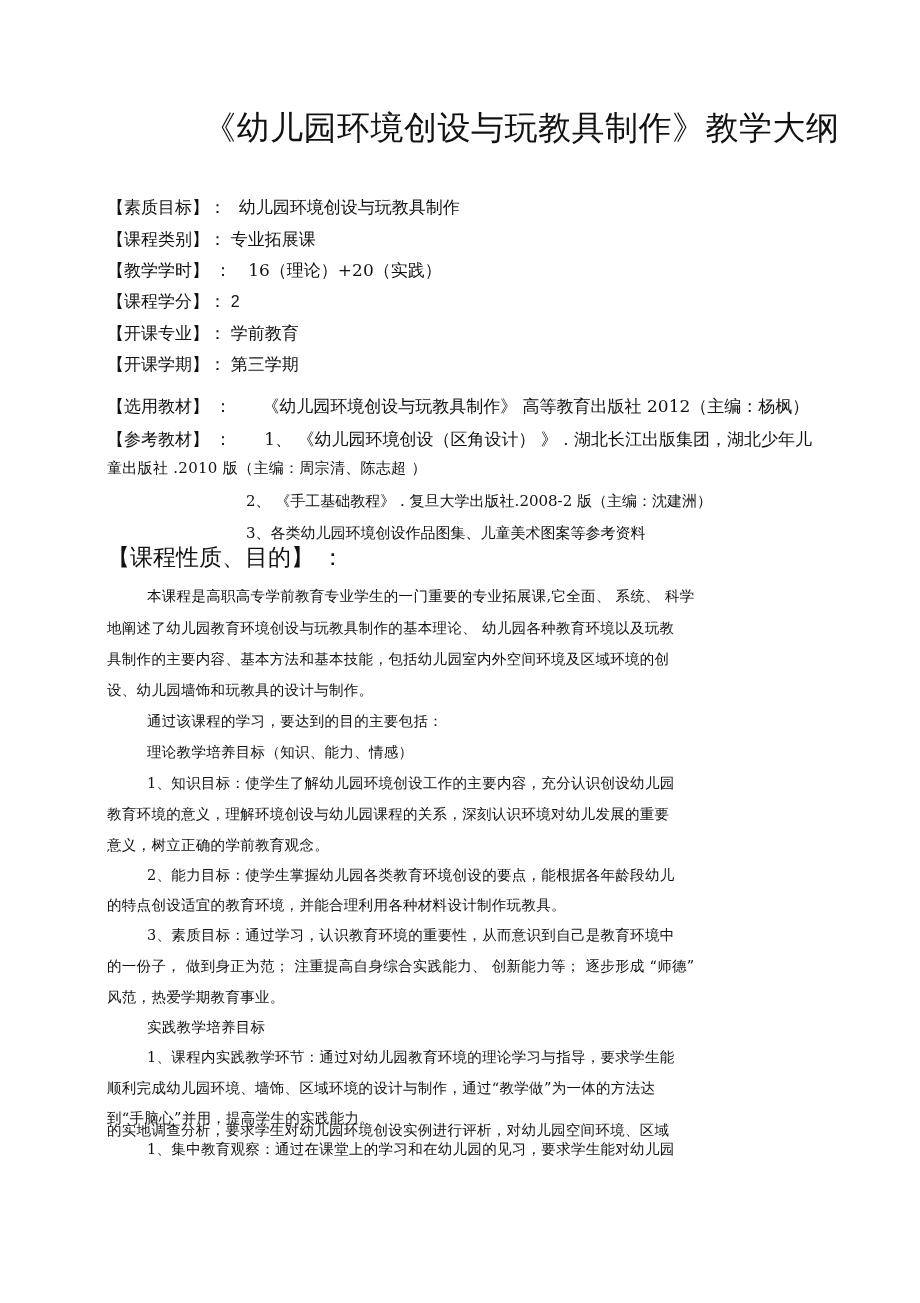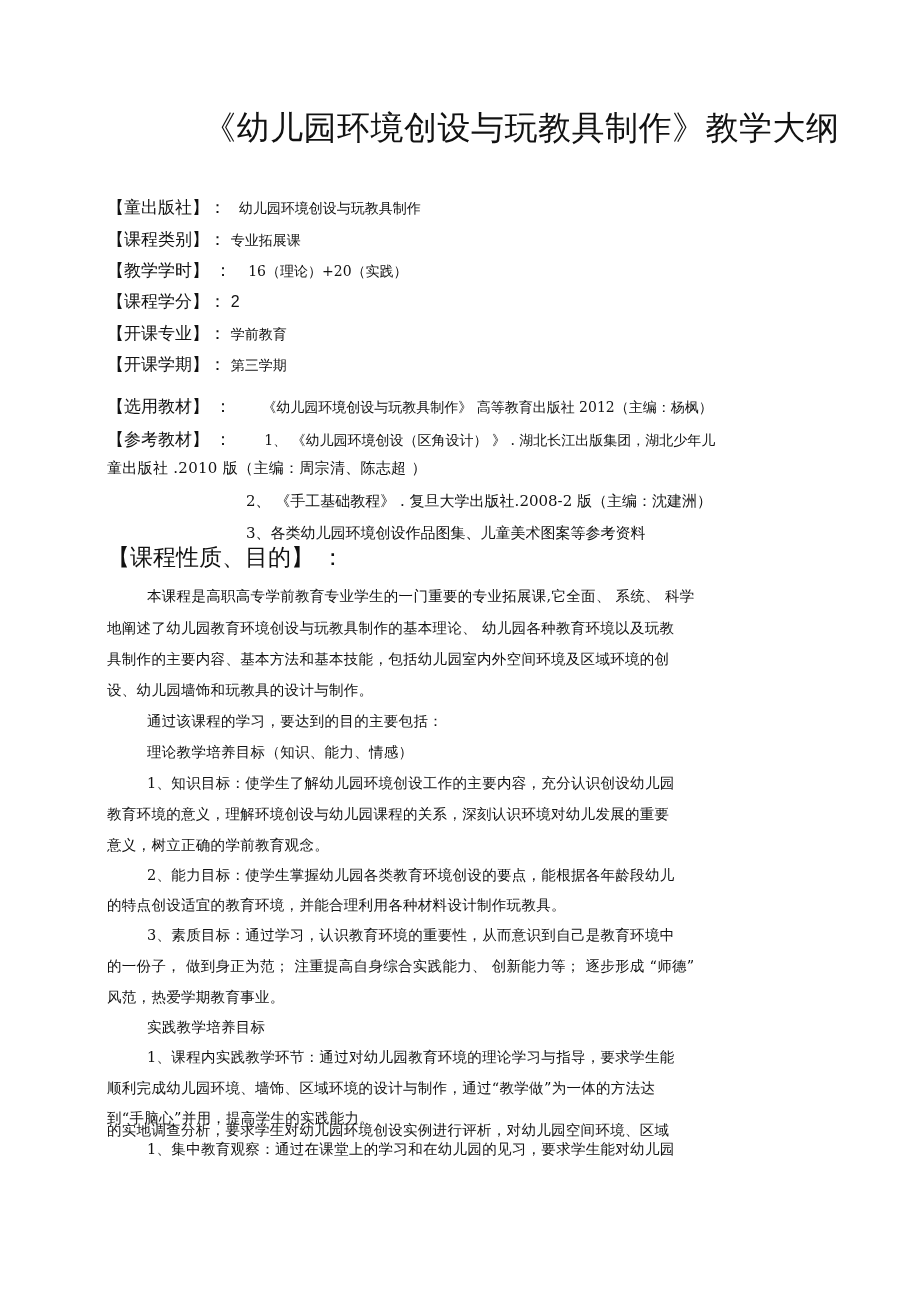--- a/index.html
+++ b/index.html
@@ -8,38 +8,38 @@
     font-family: "DejaVu Serif", "Liberation Serif", serif;
     color: #111111;
   }
   .abs { position: absolute; white-space: nowrap; }
   .title {
     left: 203px; top: 106px; font-size: 33px; letter-spacing: 0.5px;
     font-family: "DejaVu Sans", "Liberation Sans", sans-serif; font-weight: normal;
   }
   .field { font-size: 15px; left: 107px; }
   .field .lbl { font-family: "DejaVu Sans", "Liberation Sans", sans-serif; font-size: 17px; }
-  .field .val { font-size: 14px; }
+  .field .val { font-size: 17px; }
   .field .num { font-family: "Liberation Sans", sans-serif; font-size: 16px; }
   .heading2 {
     left: 107px; top: 542px; font-size: 23px;
     font-family: "DejaVu Sans", "Liberation Sans", sans-serif;
   }
   .p { font-size: 14.5px; left: 107px; letter-spacing: 0.3px; }
   .ind { left: 147px; }
   .refline { font-size: 15px; }
 </style>
 </head>
 <body>
 
 <div>
   <div class="abs title">《幼儿园环境创设与玩教具制作》教学大纲</div>
 
   <div class="abs field" style="top:196px">
-    <span class="lbl">【童出版社】：</span>
+    <span class="lbl">【素质目标】：</span>
     <span class="val" style="margin-left:8px">幼儿园环境创设与玩教具制作</span>
   </div>
   <div class="abs field" style="top:228px">
     <span class="lbl">【课程类别】：</span>
     <span class="val">专业拓展课</span>
   </div>
   <div class="abs field" style="top:259px">
     <span class="lbl">【教学学时】 ：</span>
     <span class="val" style="margin-left:12px">16（理论）+20（实践）</span>
   </div>

